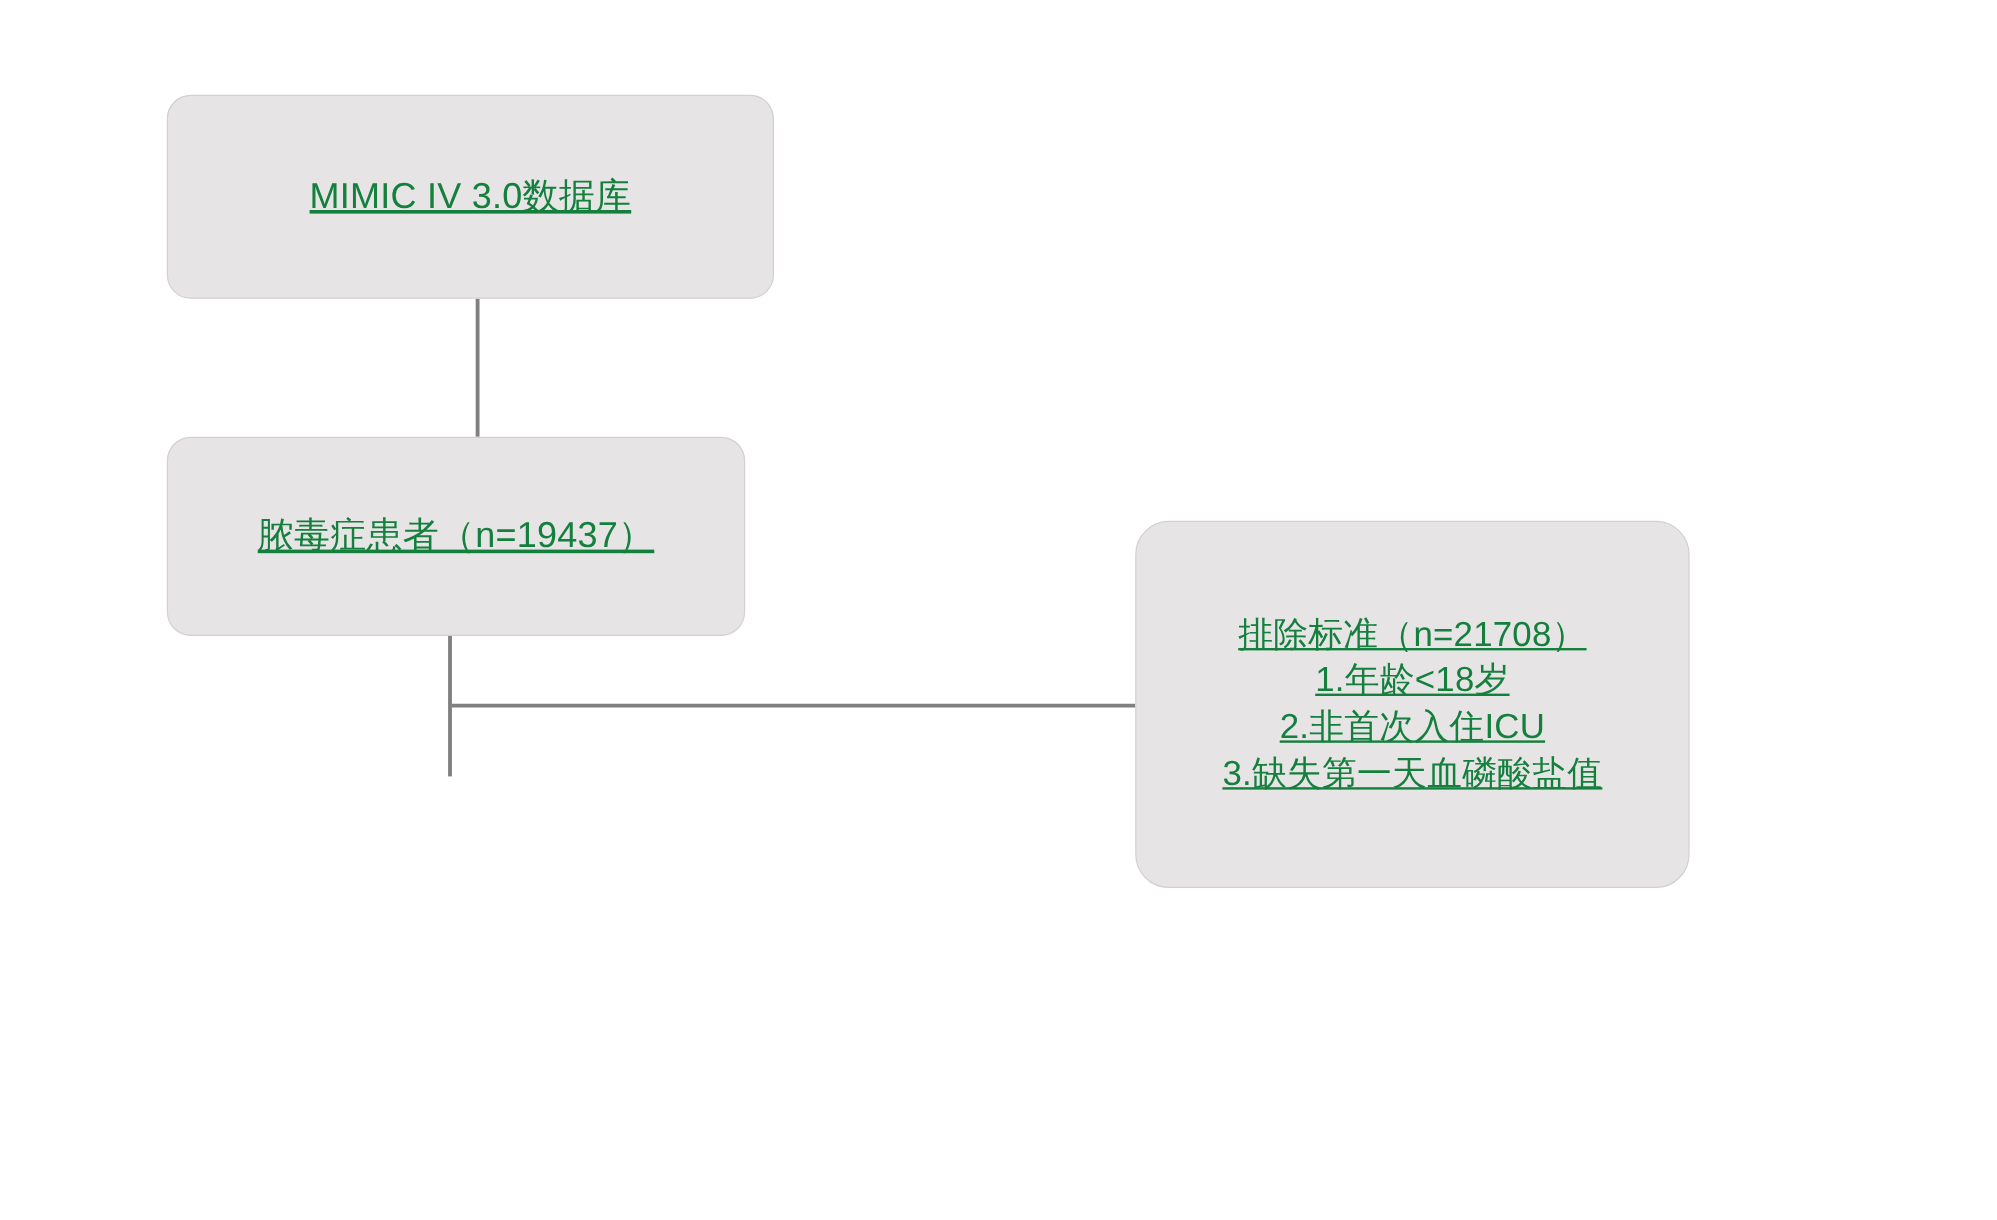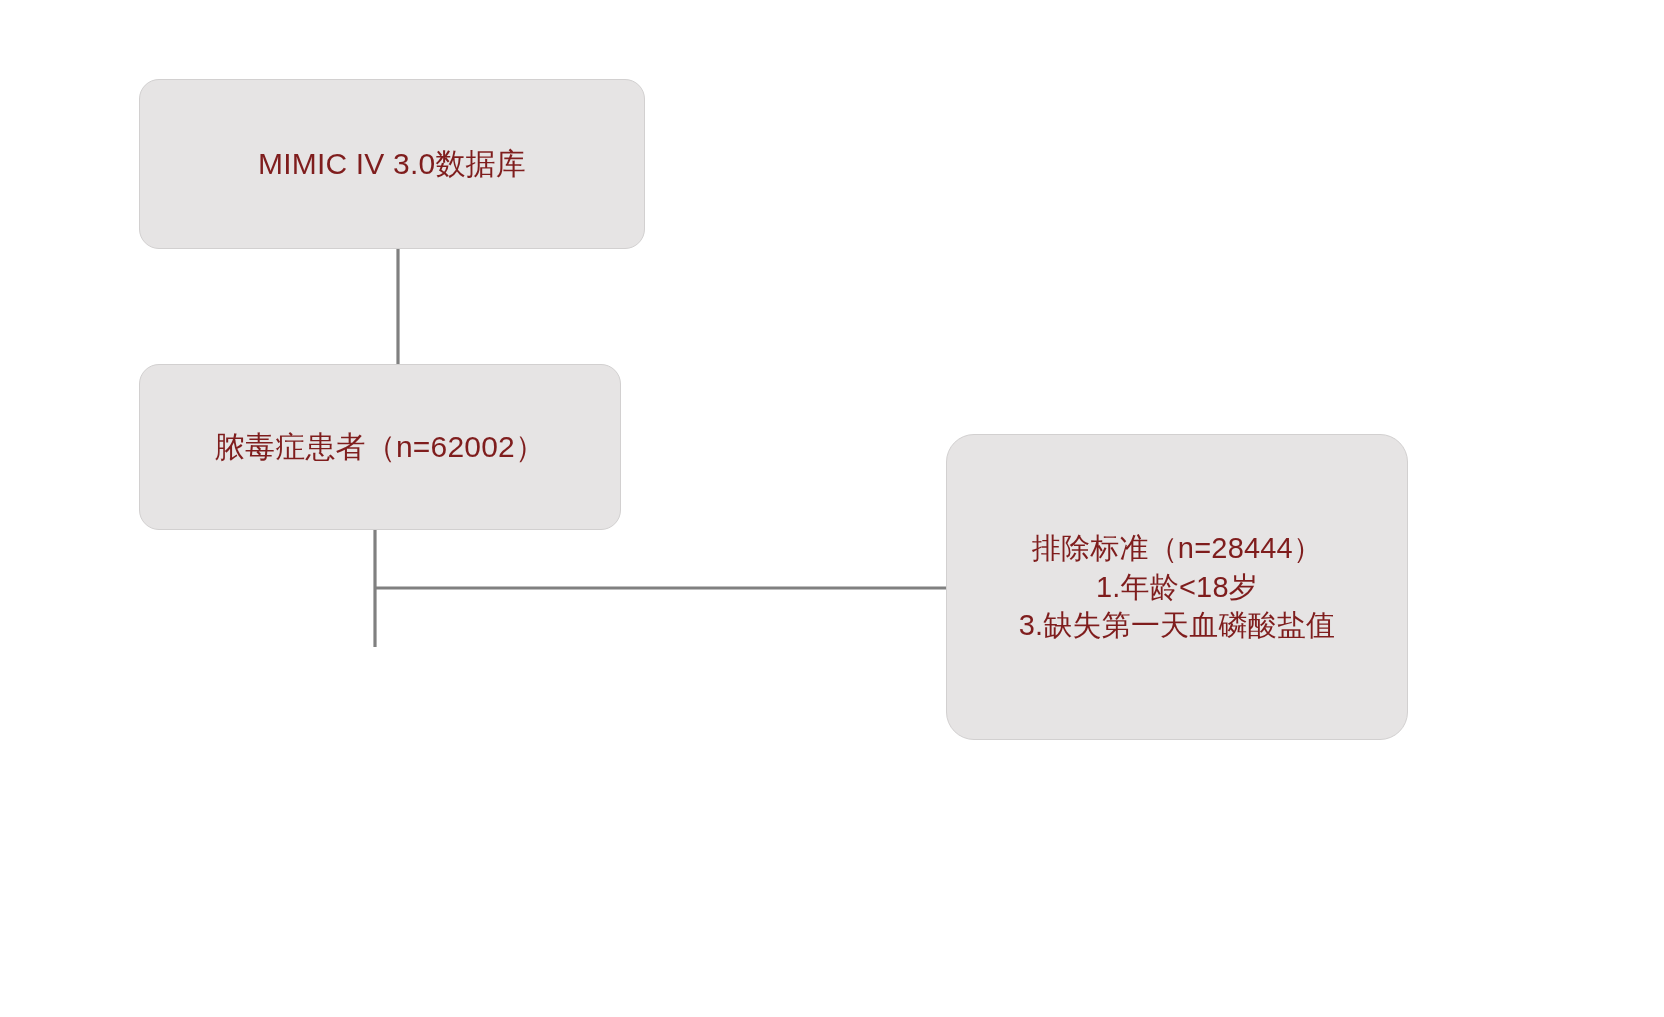--- a/index.html
+++ b/index.html
@@ -34,23 +34,24 @@
     border: 1px solid #d2d0d0;
     border-radius: 20px;
     display: flex;
     align-items: center;
     justify-content: center;
     text-align: center;
   }
   .node-label {
     font-size: 30px;
     line-height: 1.28;
-    color: #7f1d1d;
+    color: #15803d;
     letter-spacing: 0.2px;
     white-space: pre;
+    text-decoration: underline;
   }
   
   #node-database {
     left: 139px;
     top: 79px;
     width: 506px;
     height: 170px;
   }
   
   #node-sepsis {
@@ -98,23 +99,24 @@
     <line x1="375" y1="530" x2="375" y2="647" stroke="#808080" stroke-width="3.2"></line>
 
     <line x1="375" y1="588" x2="946" y2="588" stroke="#808080" stroke-width="3.2"></line>
   </svg>
 
   <div class="node" id="node-database">
     <span class="node-label">MIMIC IV 3.0数据库</span>
   </div>
 
   <div class="node" id="node-sepsis">
-    <span class="node-label">脓毒症患者（n=62002）</span>
+    <span class="node-label">脓毒症患者（n=19437）</span>
   </div>
 
 
   <div class="node" id="node-exclusion">
-    <span class="node-label">排除标准（n=28444）</span>
+    <span class="node-label">排除标准（n=21708）</span>
     <span class="node-label excl-line">1.年龄&lt;18岁</span>
+    <span class="node-label excl-line">2.非首次入住ICU</span>
     <span class="node-label excl-line">3.缺失第一天血磷酸盐值</span>
   </div>
 
 </div>
 
 </body></html>

